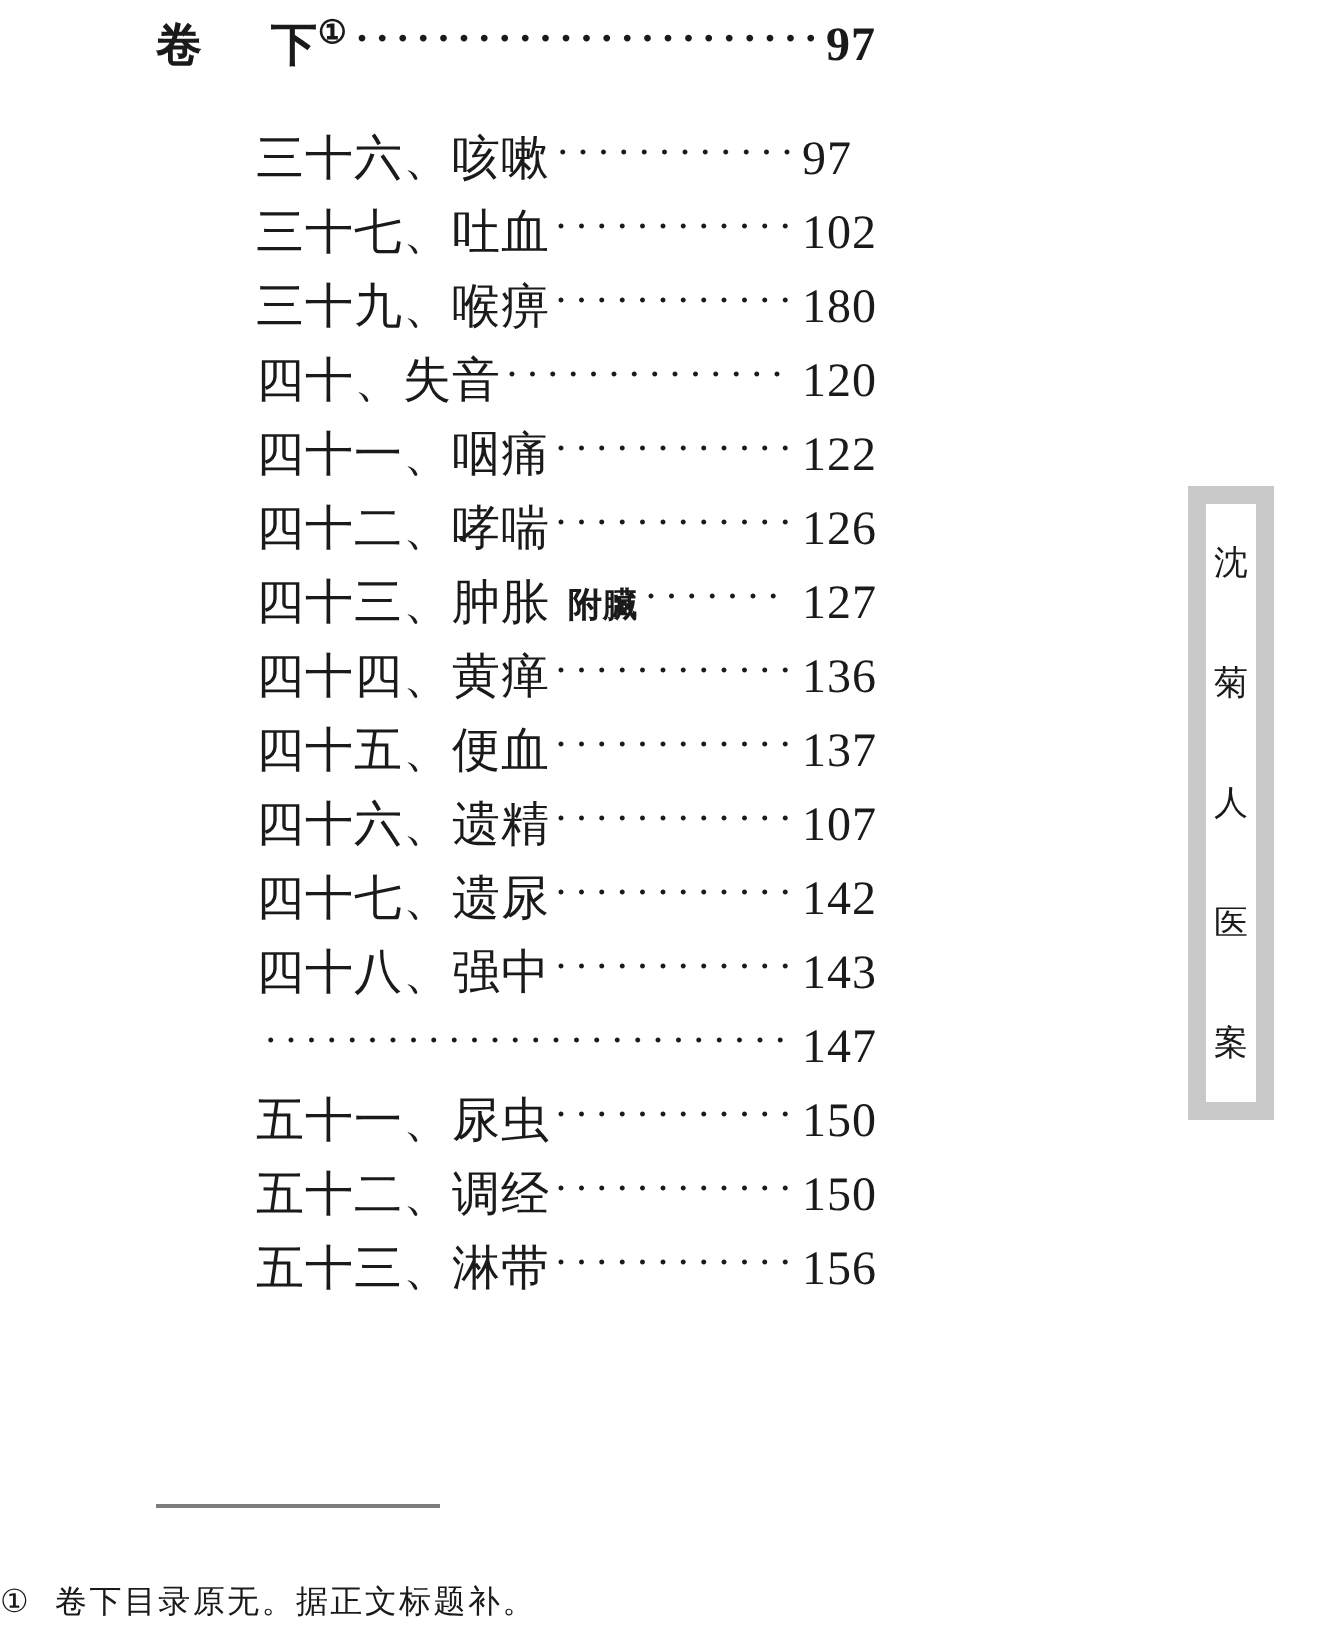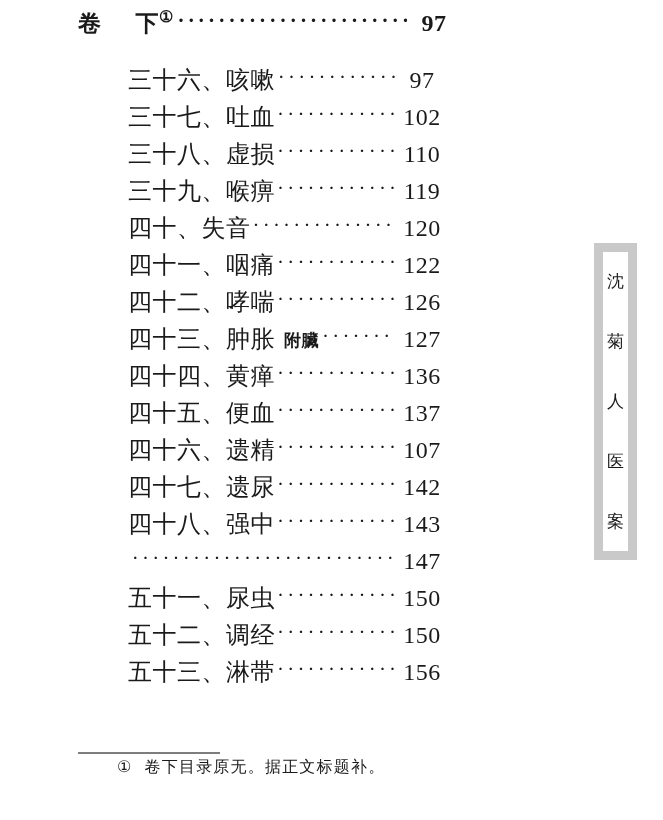--- a/index.html
+++ b/index.html
@@ -75,21 +75,21 @@
     letter-spacing: 3.2px;
     color: #1a1a1a;
   }
   .leader::before {
     content: "··································································································";
   }
 
   .pageno {
     flex: 0 0 auto;
     width: 42px;
-    text-align: center;
+    text-align: left;
     font-size: 24px;
     letter-spacing: 0.5px;
   }
 
   .gap-lead {
     display: inline-block;
     width: 7px;
   }
   .hdr-gap {
     display: inline-block;
@@ -139,22 +139,21 @@
     top: 752px;
     width: 663px;
   }
   #footnote .rule {
     width: 142px;
     height: 2px;
     background: #7d7d7d;
     margin-left: 78px;
   }
   #footnote .fn-text {
-    margin-top: 3px;
-    padding-left: 117px;
+    margin-top: 37px;
     font-size: 16px;
     letter-spacing: 1.2px;
     white-space: nowrap;
   }
   #footnote .fn-num {
     margin-right: 12px;
   }
 </style>
 </head>
 <body>
@@ -173,28 +172,23 @@
       <span class="gap-lead"></span>
       <span class="leader"></span>
       <span class="pageno">97</span>
     </div>
     <div class="toc-row entry">
       <span class="label">三十七、吐血</span>
       <span class="leader"></span>
       <span class="pageno">102</span>
     </div>
     <div class="toc-row entry">
-      <span class="label">三十八、虚损</span>
-      <span class="leader"></span>
-      <span class="pageno">110</span>
-    </div>
-    <div class="toc-row entry">
       <span class="label">三十九、喉痹</span>
       <span class="leader"></span>
-      <span class="pageno">119</span>
+      <span class="pageno">180</span>
     </div>
     <div class="toc-row entry">
       <span class="label">四十、失音</span>
       <span class="leader"></span>
       <span class="pageno">120</span>
     </div>
     <div class="toc-row entry">
       <span class="label">四十一、咽痛</span>
       <span class="leader"></span>
       <span class="pageno">122</span>

